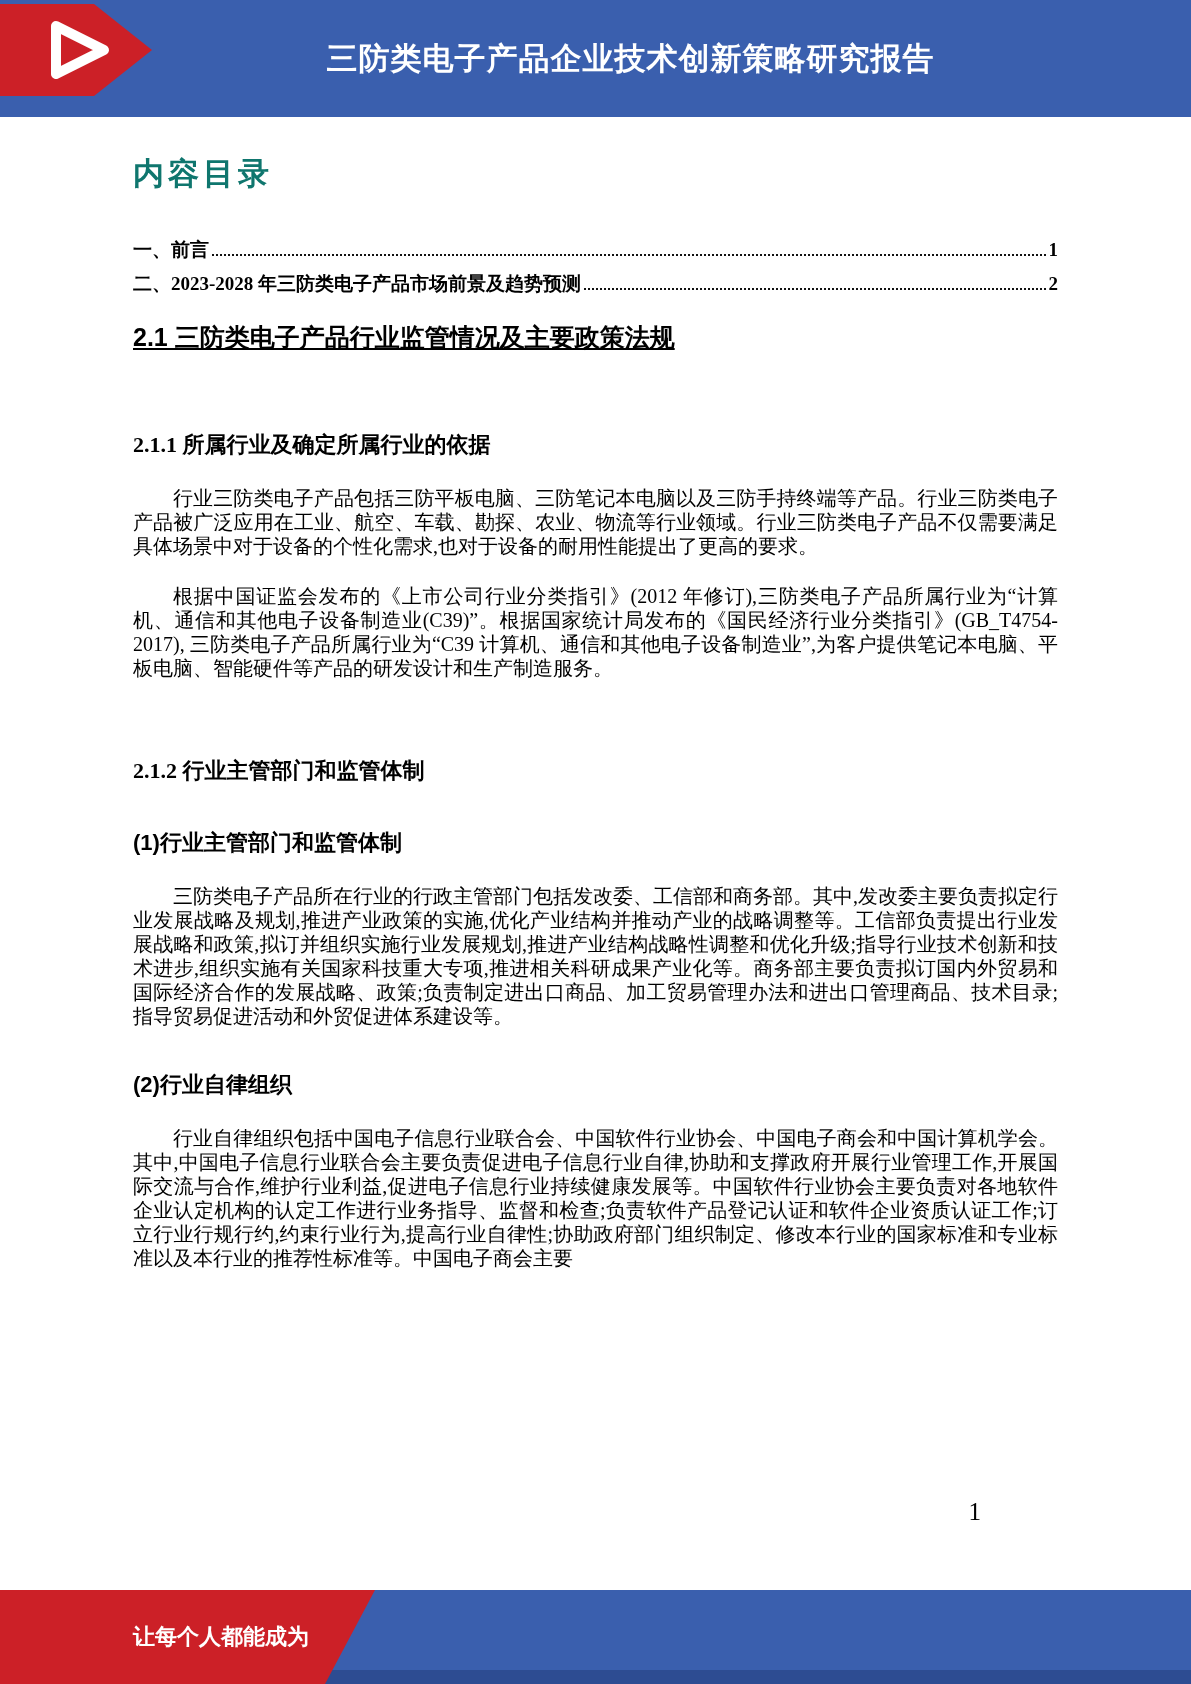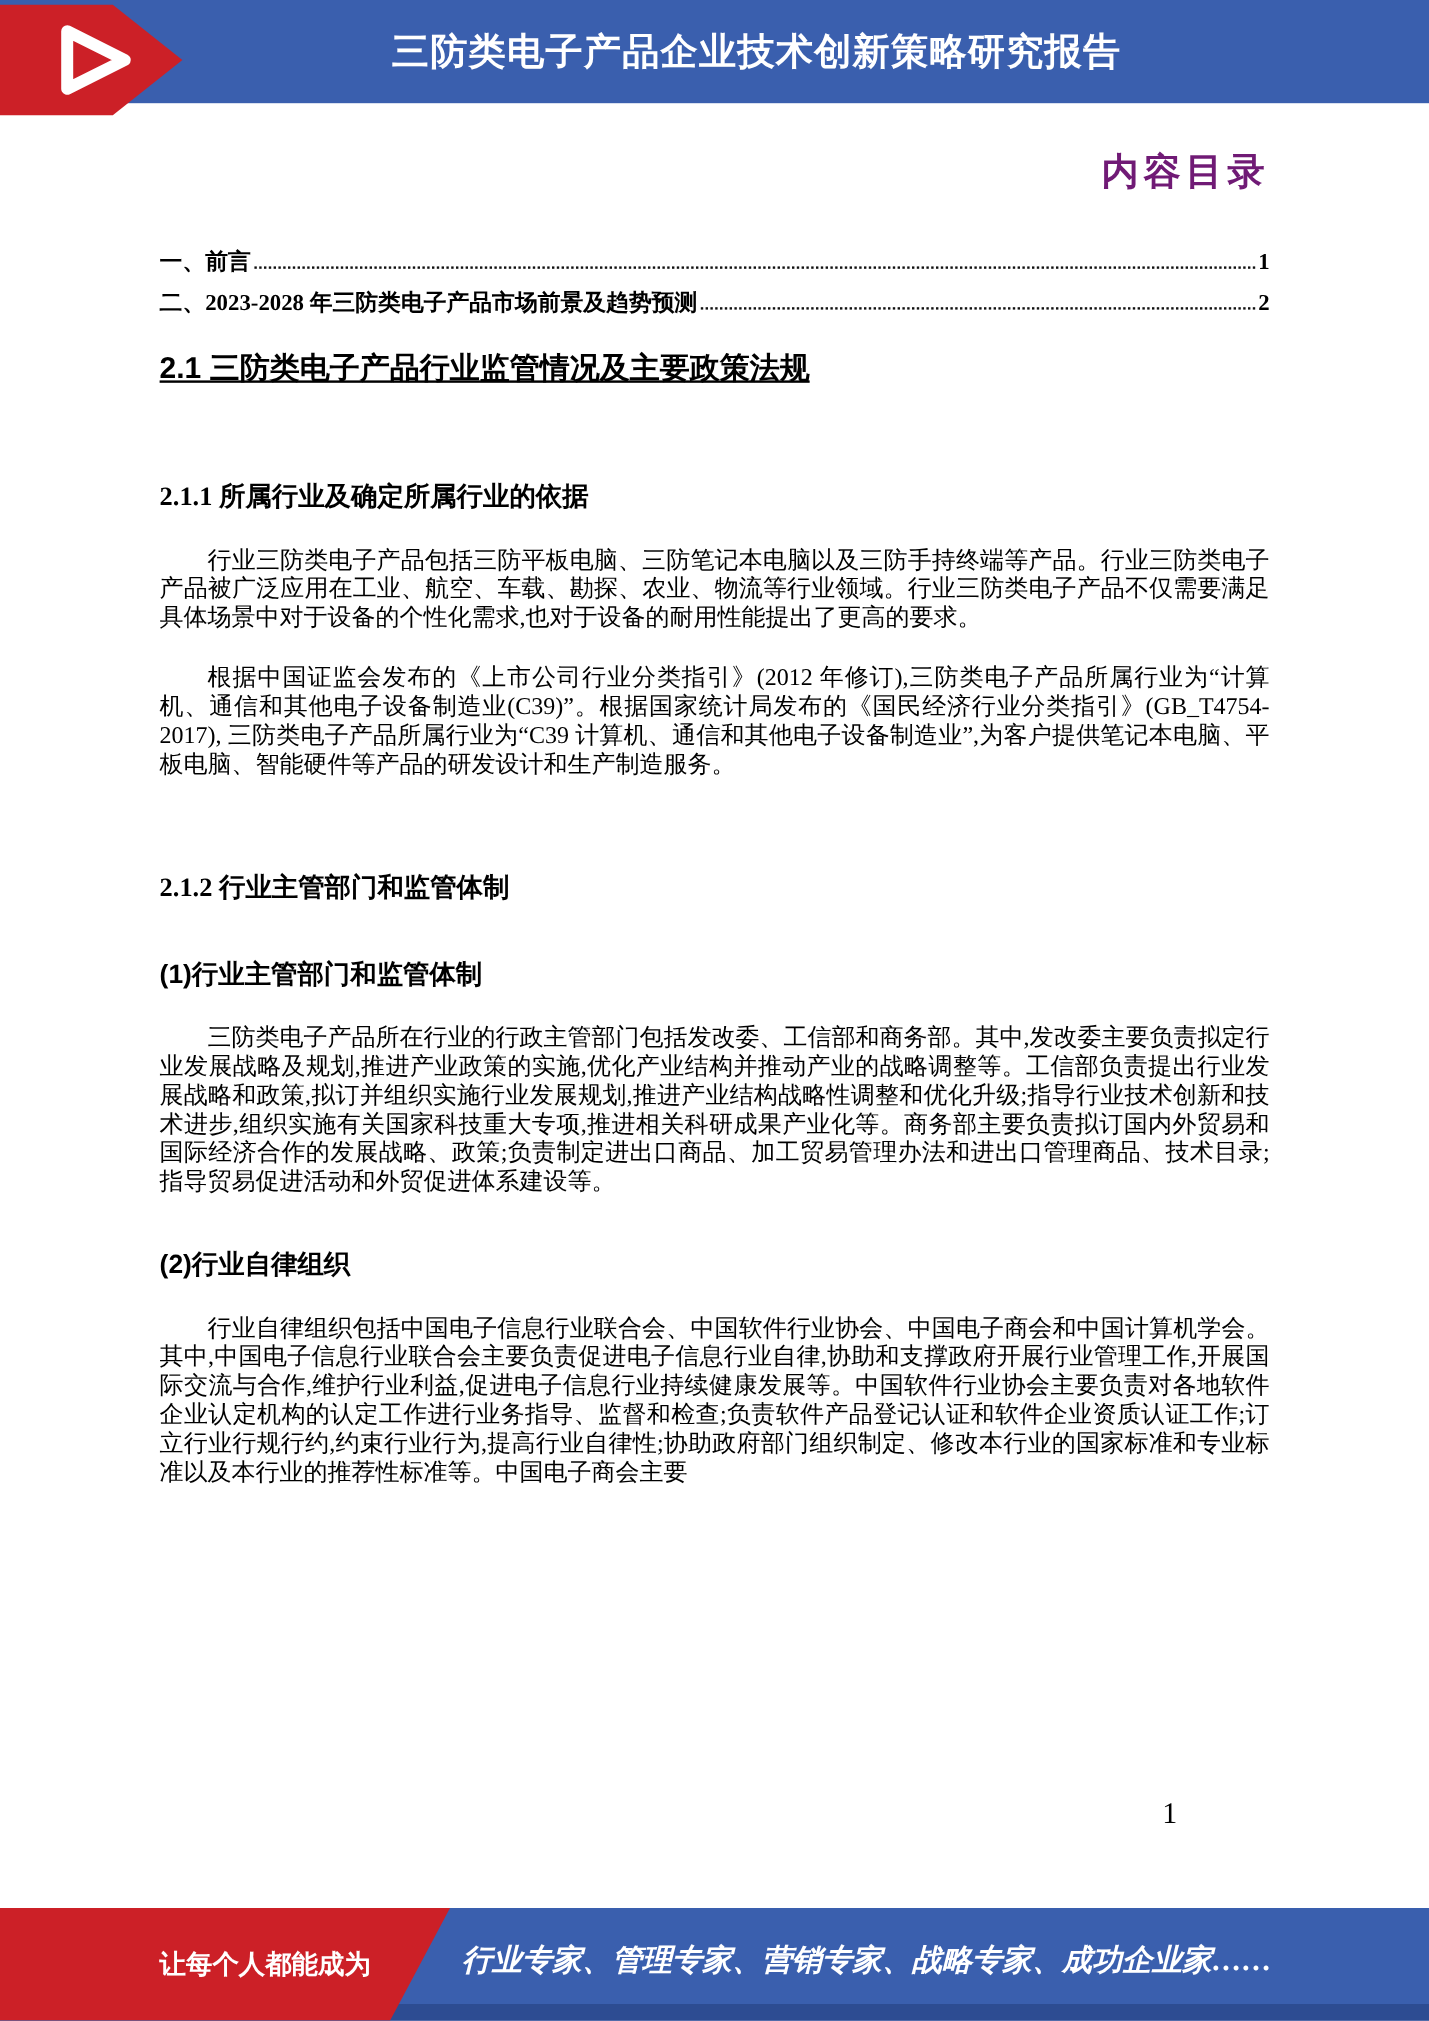--- a/index.html
+++ b/index.html
@@ -9,21 +9,21 @@
     position:relative;
     overflow:hidden;
     background:#ffffff;
     color:#000;
     font-family:"Liberation Serif","DejaVu Serif",serif;
   }
 
   
   .banner {
     position:relative;
-    height:86px;
+    height:117px;
     background:#3a5fae;
     display:flex;
     align-items:center;
     justify-content:center;
   }
   .banner-title {
     color:#ffffff;
     font-size:31px;
     font-weight:bold;
     font-family:"Liberation Sans","DejaVu Sans",sans-serif;
@@ -35,25 +35,25 @@
     position:absolute;
     left:0; top:0;
     width:160px; height:100px;
   }
 
   
   .main { padding:0 133px; }
 
   .toc-title {
     margin-top:36px;
-    text-align:right;
+    text-align:left;
     font-size:31px;
     font-weight:bold;
     letter-spacing:4px;
-    color:#701a75;
+    color:#0f766e;
     font-family:"Liberation Serif","DejaVu Serif",serif;
   }
 
   .toc-list { margin-top:38px;text-align:center; }
   .toc-entry {
     display:flex;
     align-items:baseline;
     font-weight:bold;
     font-size:19px;
     line-height:34px;
@@ -198,14 +198,13 @@
 
 </main>
 
 <div class="page-number">1</div>
 
 <footer class="footer">
   <div class="footer-strip"></div>
   <div class="footer-red">
     <span class="footer-left-text">让每个人都能成为</span>
   </div>
-  <div class="footer-right-text">行业专家、管理专家、营销专家、战略专家、成功企业家……</div>
 </footer>
 
 </body></html>

